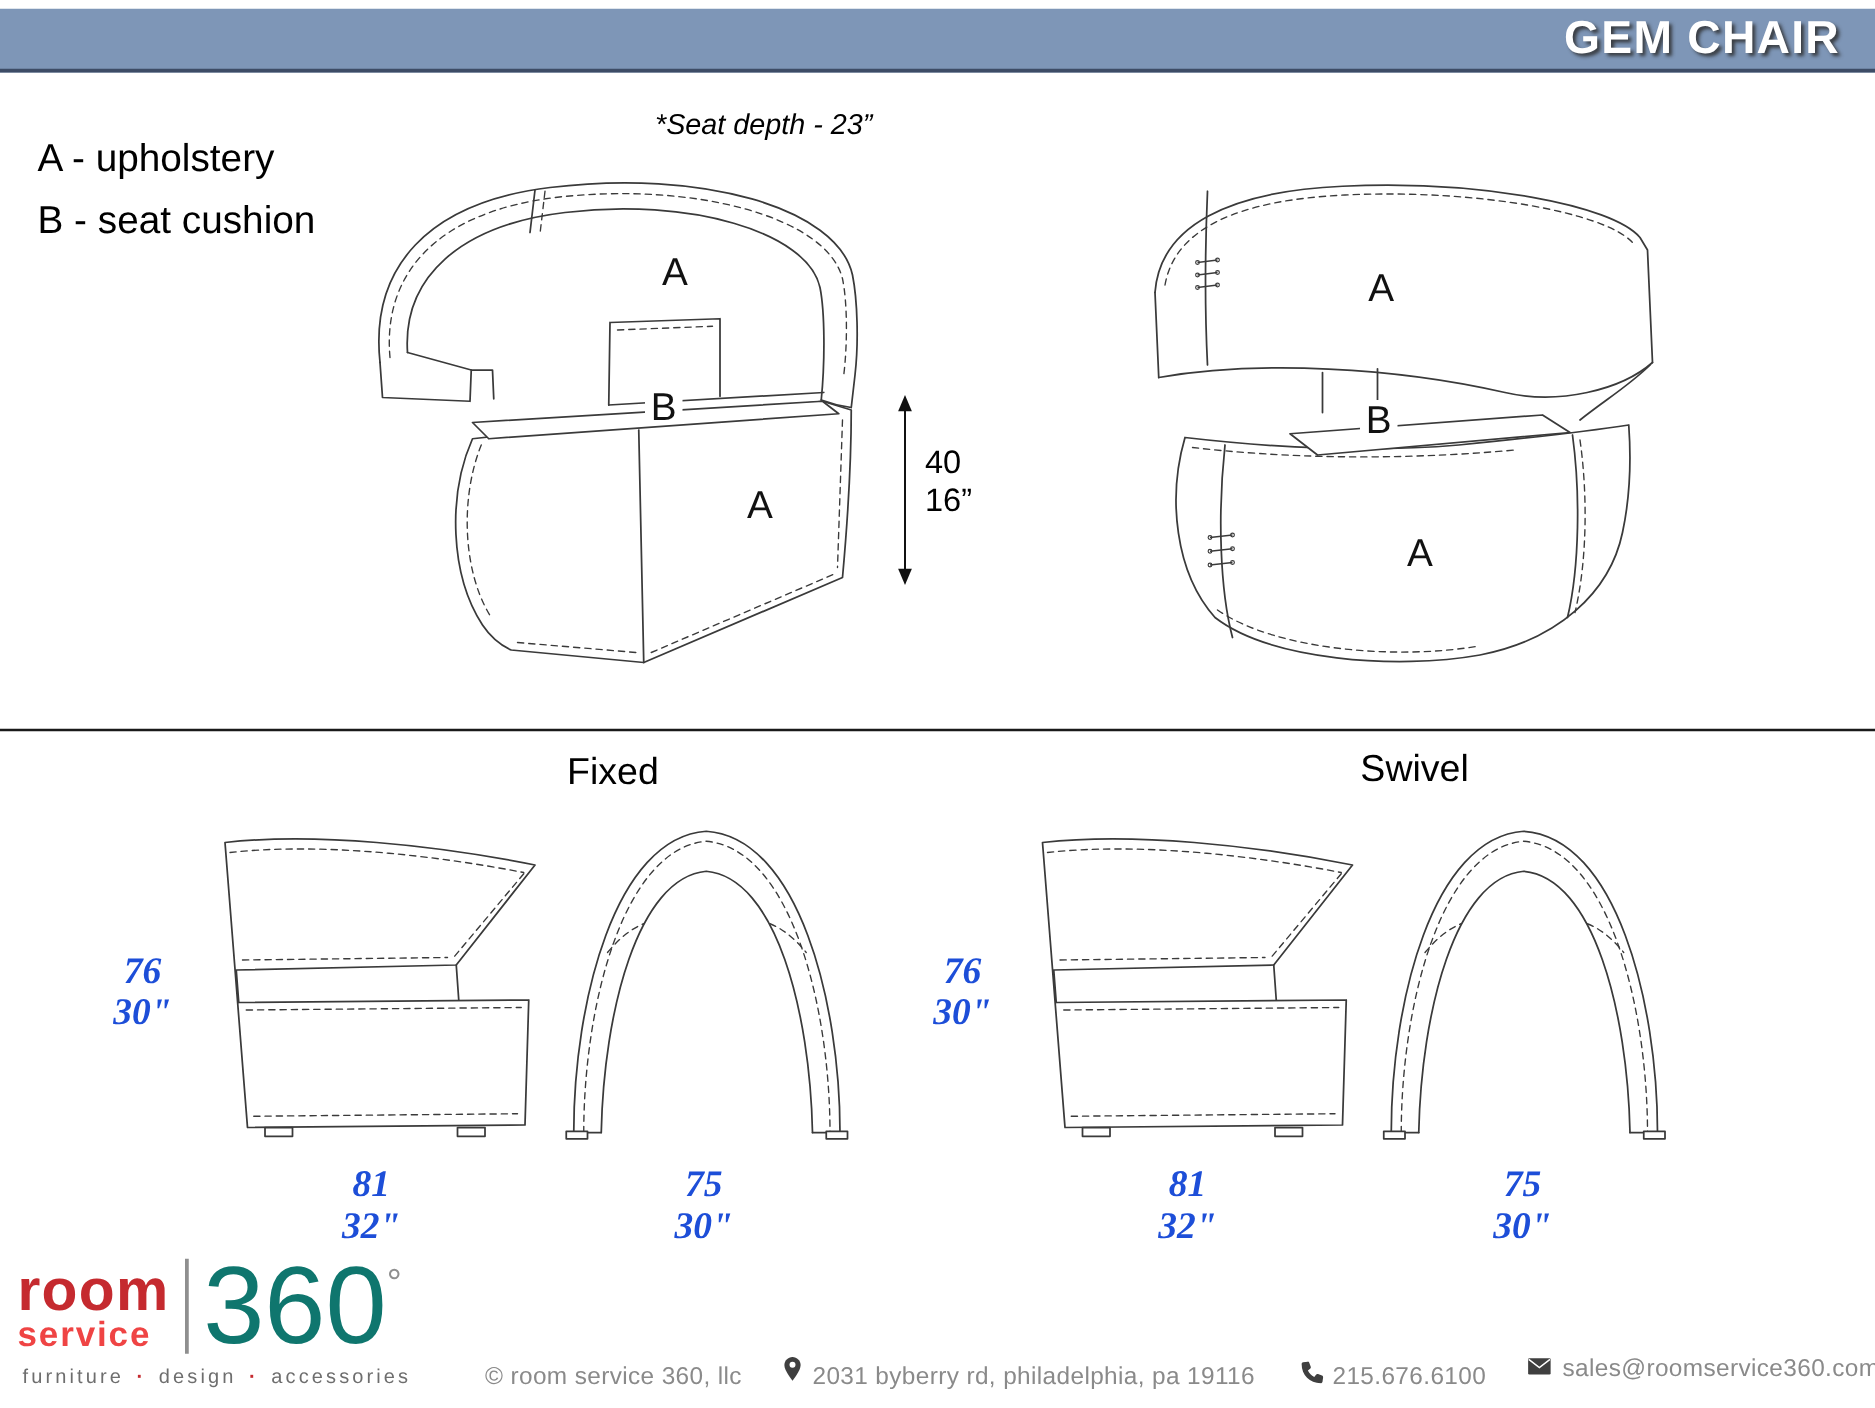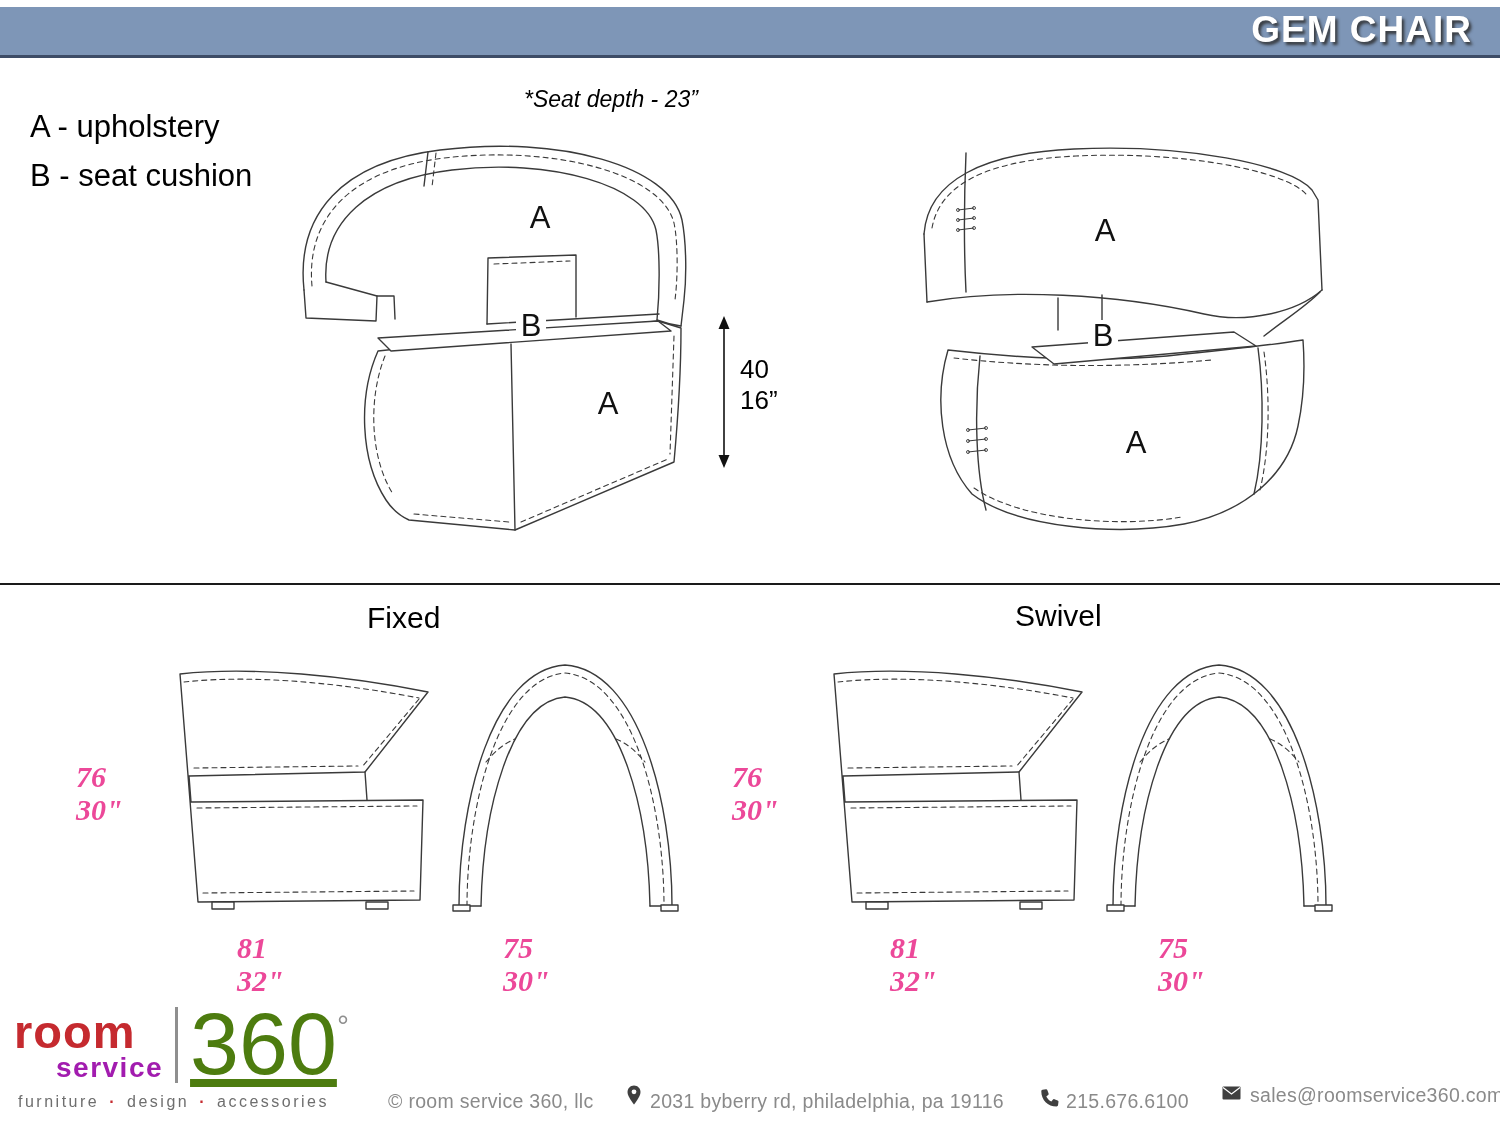--- a/index.html
+++ b/index.html
@@ -15,32 +15,32 @@
   #seat-depth{font-size:23px;color:#000;font-style:italic;}
   
   .ln path,.ln line,.ln rect{stroke:#3a3a3a;stroke-width:1.4;fill:none;stroke-linejoin:round;stroke-linecap:round;}
   .ln .dash{stroke-dasharray:5 4;stroke-width:1.1;}
   .ln .fillw{fill:#fff;}
   .stitch line{stroke:#3a3a3a;stroke-width:1.1;}
   .stitch circle{fill:none;stroke:#3a3a3a;stroke-width:.9;}
   .draw-label{font-family:"Liberation Sans", sans-serif;font-size:31px;fill:#111;}
   
   #mid-divider{left:0;top:583px;width:1500px;height:0;border-top:2px solid #1a1a1a;}
-  .section-title{width:160px;text-align:left;font-size:30px;color:#000;}
+  .section-title{width:160px;text-align:right;font-size:30px;color:#000;}
   
   .dim-italic{font-family:"Liberation Serif", serif;font-style:italic;font-weight:bold;
-        font-size:30px;line-height:33px;color:#ec4899;}
+        font-size:30px;line-height:33px;text-align:center;color:#1d4ed8;}
   #arrow-labels{font-size:26px;line-height:31px;color:#000;}
   
   #logo-block{display:flex;align-items:flex-end;}
   #logo-words{display:flex;flex-direction:column;}
   #logo-word1{font-size:47px;font-weight:bold;color:#c52a2f;line-height:42px;letter-spacing:1px;}
-  #logo-word2{font-size:28px;font-weight:bold;color:#a21caf;line-height:30px;letter-spacing:1.5px;margin-left:42px;}
+  #logo-word2{font-size:28px;font-weight:bold;color:#ef4444;line-height:30px;letter-spacing:1.5px;}
   #logo-divider{width:3px;height:76px;background:#8f8f8f;margin:0 12px;}
-  #logo-number{font-size:88px;color:#4d7c0f;line-height:78px;text-decoration:underline;}
+  #logo-number{font-size:88px;color:#0f766e;line-height:78px;}
   #logo-degree{font-size:30px;color:#8f8f8f;vertical-align:38px;}
   #tagline{font-size:16px;letter-spacing:2.5px;color:#6e6e6e;}
   #tagline .dot{color:#c52a2f;font-weight:bold;margin:0 10px;}
   .footer-text{font-size:19.5px;color:#8a8a8a;letter-spacing:.3px;}
 </style>
 </head>
 <body>
 
 <div id="page">
 

